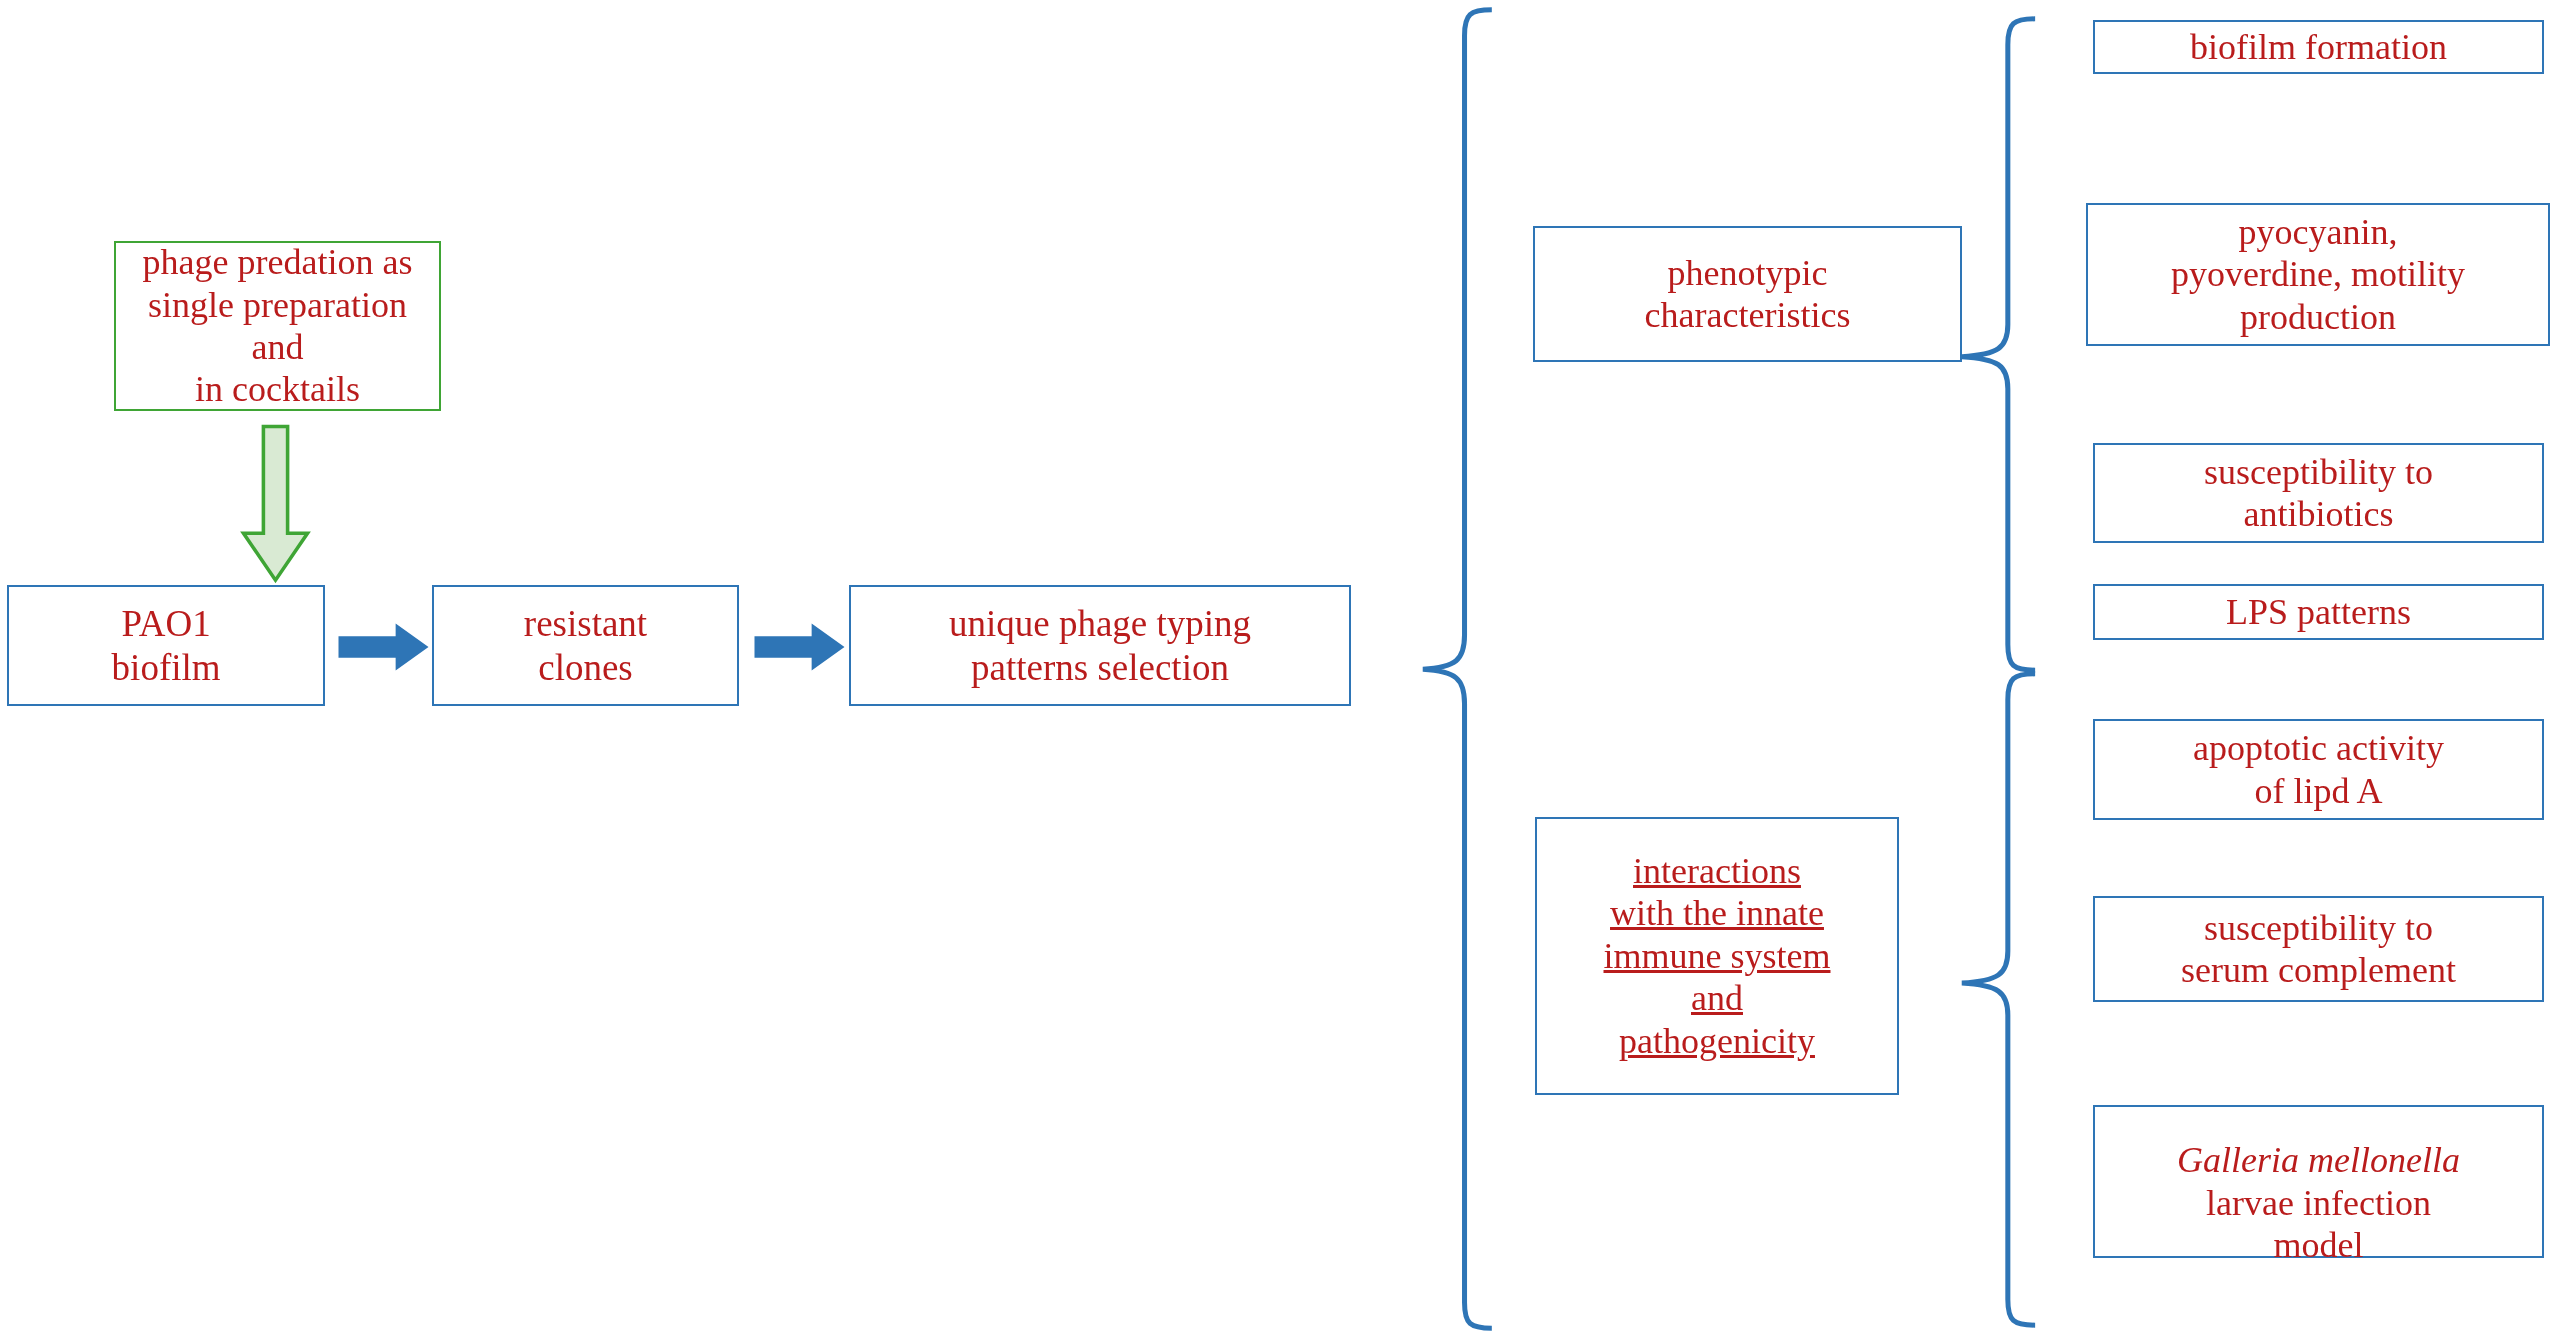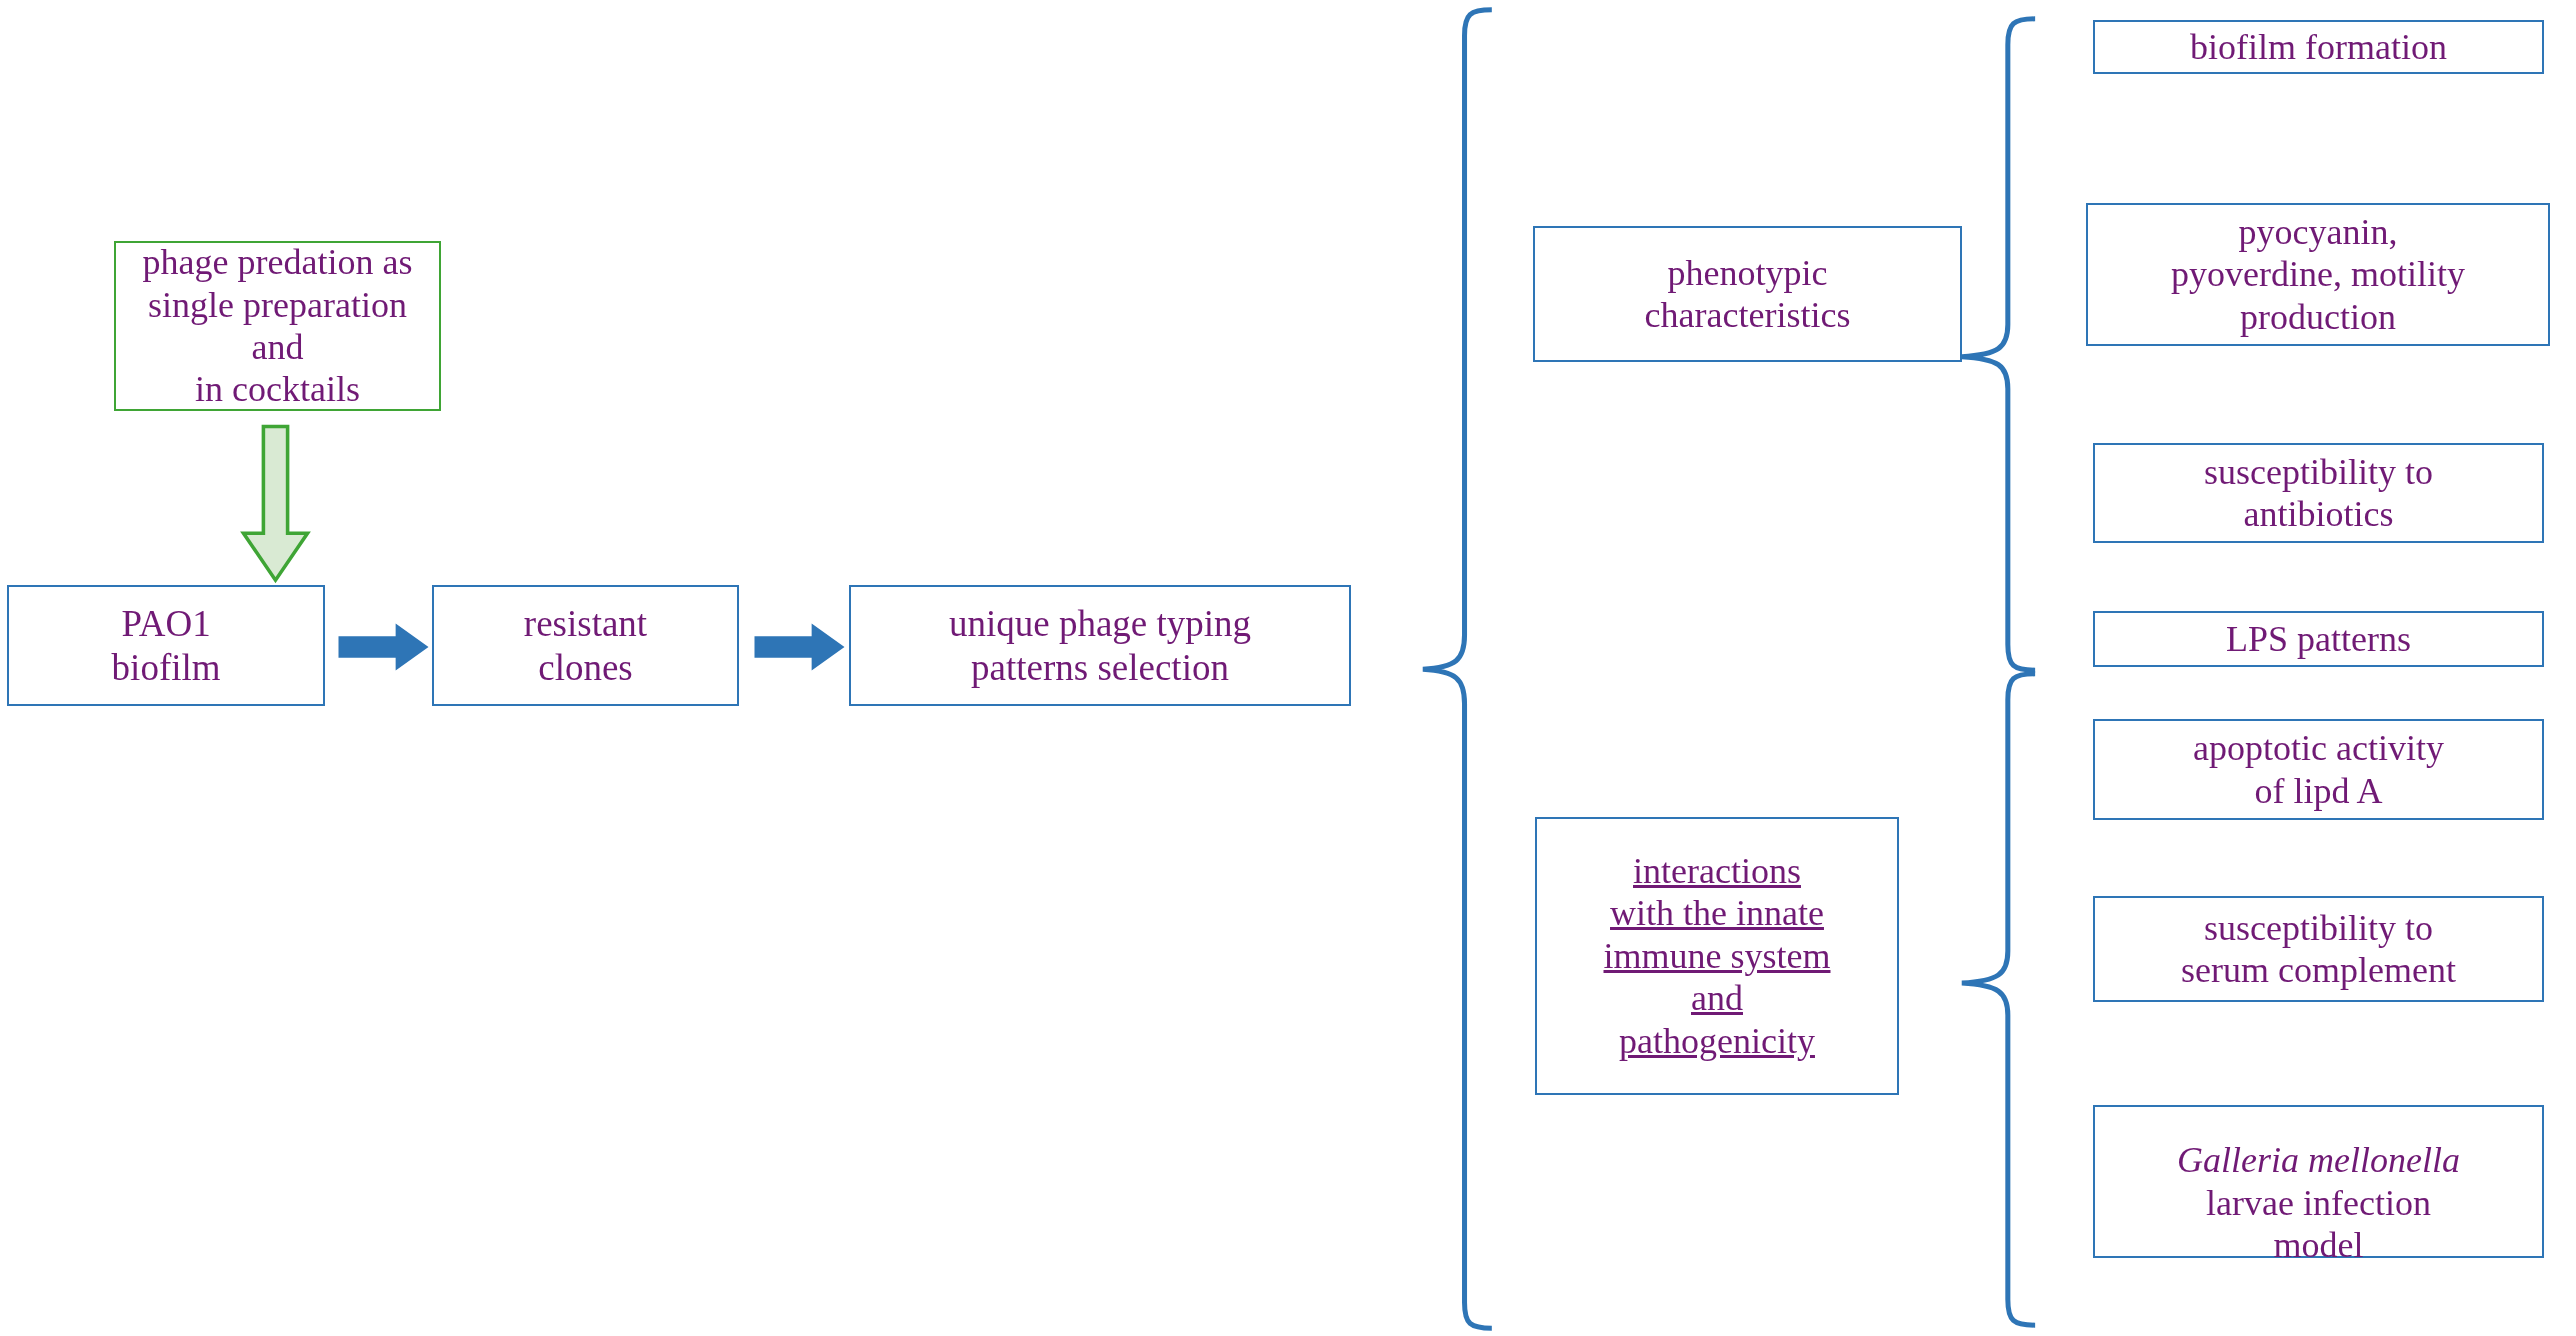--- a/index.html
+++ b/index.html
@@ -20,21 +20,21 @@
   }
   .box {
     position: absolute;
     box-sizing: border-box;
     background: #ffffff;
     display: flex;
     align-items: center;
     justify-content: center;
     text-align: center;
     line-height: 1.18;
-    color: #701a75;
+    color: #b91c1c;
   }
   .box-blue {
     border: 2.9px solid #2E75B6;
   }
   .box-green {
     border: 2.9px solid #3FA535;
   }
   .box-text {
     display: block;
     width: 100%;
@@ -138,21 +138,21 @@
     <span class="box-text">pyocyanin,
 pyoverdine, motility
 production</span>
   </div>
 
   <div class="box box-blue" style="left:2093px; top:443px; width:451px; height:100px; font-size:36px;">
     <span class="box-text">susceptibility to
 antibiotics</span>
   </div>
 
-  <div class="box box-blue" style="left:2093px; top:584px; width:451px; height:56px; font-size:36px;margin-top:27px;">
+  <div class="box box-blue" style="left:2093px; top:584px; width:451px; height:56px; font-size:36px;">
     <span class="box-text">LPS patterns</span>
   </div>
 
   <div class="box box-blue" style="left:2093px; top:719px; width:451px; height:101px; font-size:36px;align-items:center;">
     <span class="box-text">apoptotic activity
 of lipd A</span>
   </div>
 
   <div class="box box-blue" style="left:2093px; top:896px; width:451px; height:106px; font-size:36px;">
     <span class="box-text">susceptibility to

